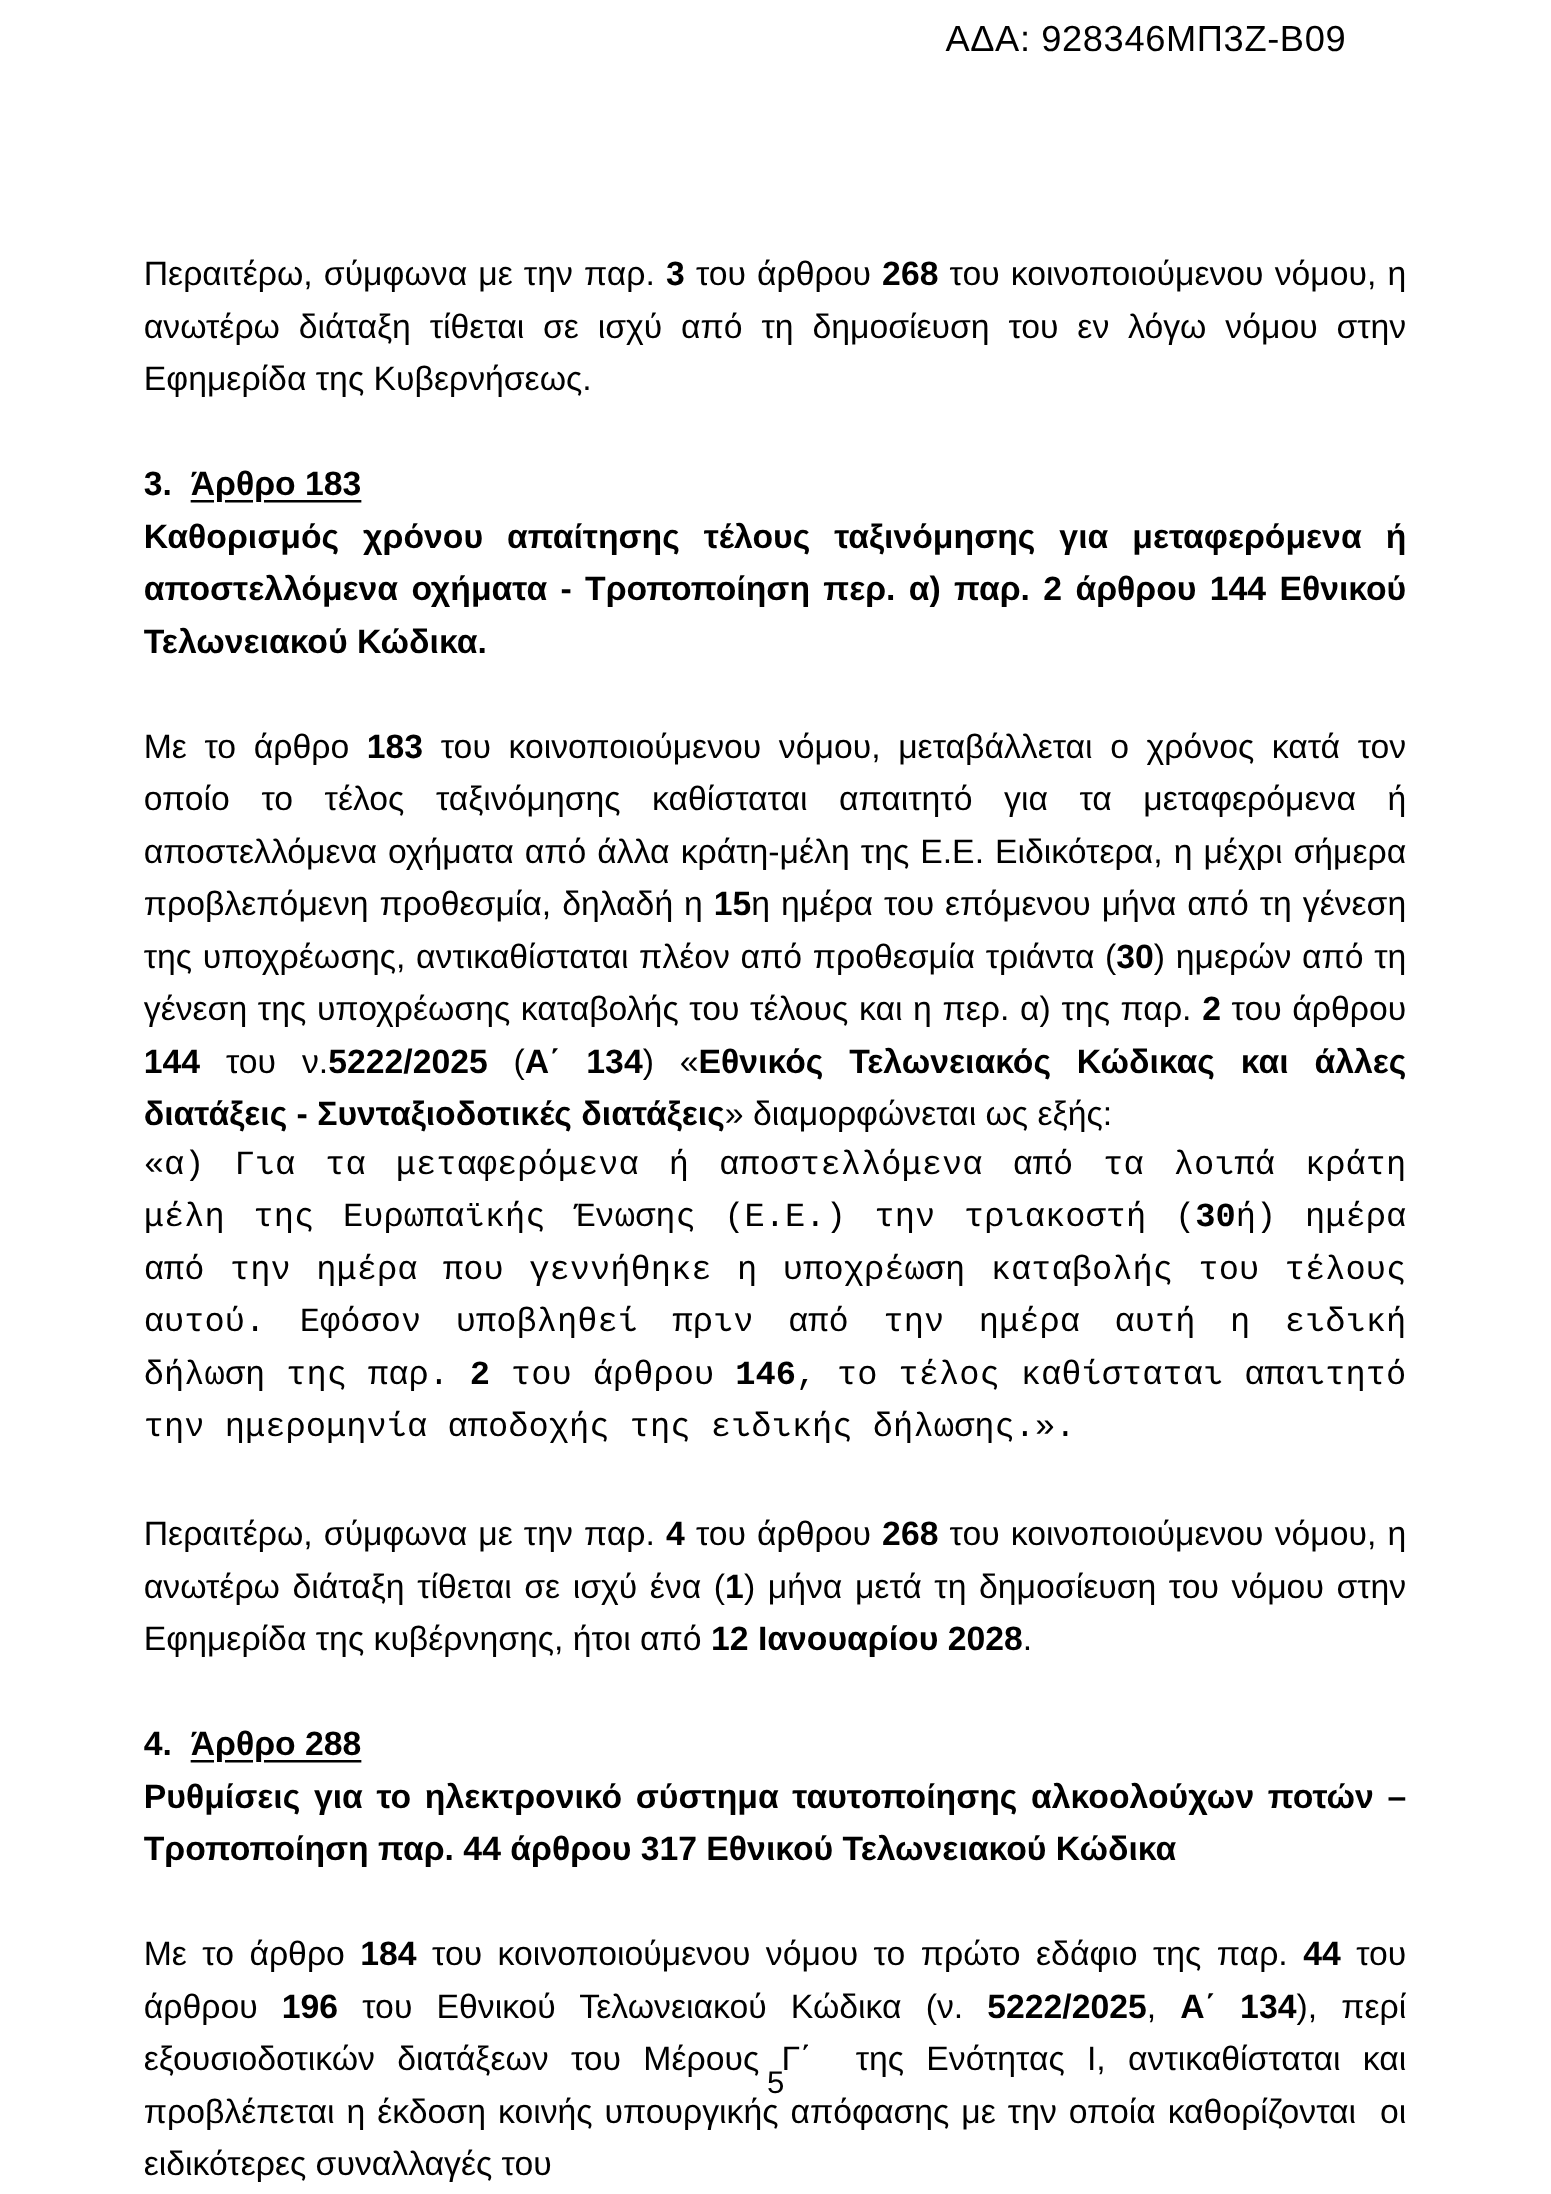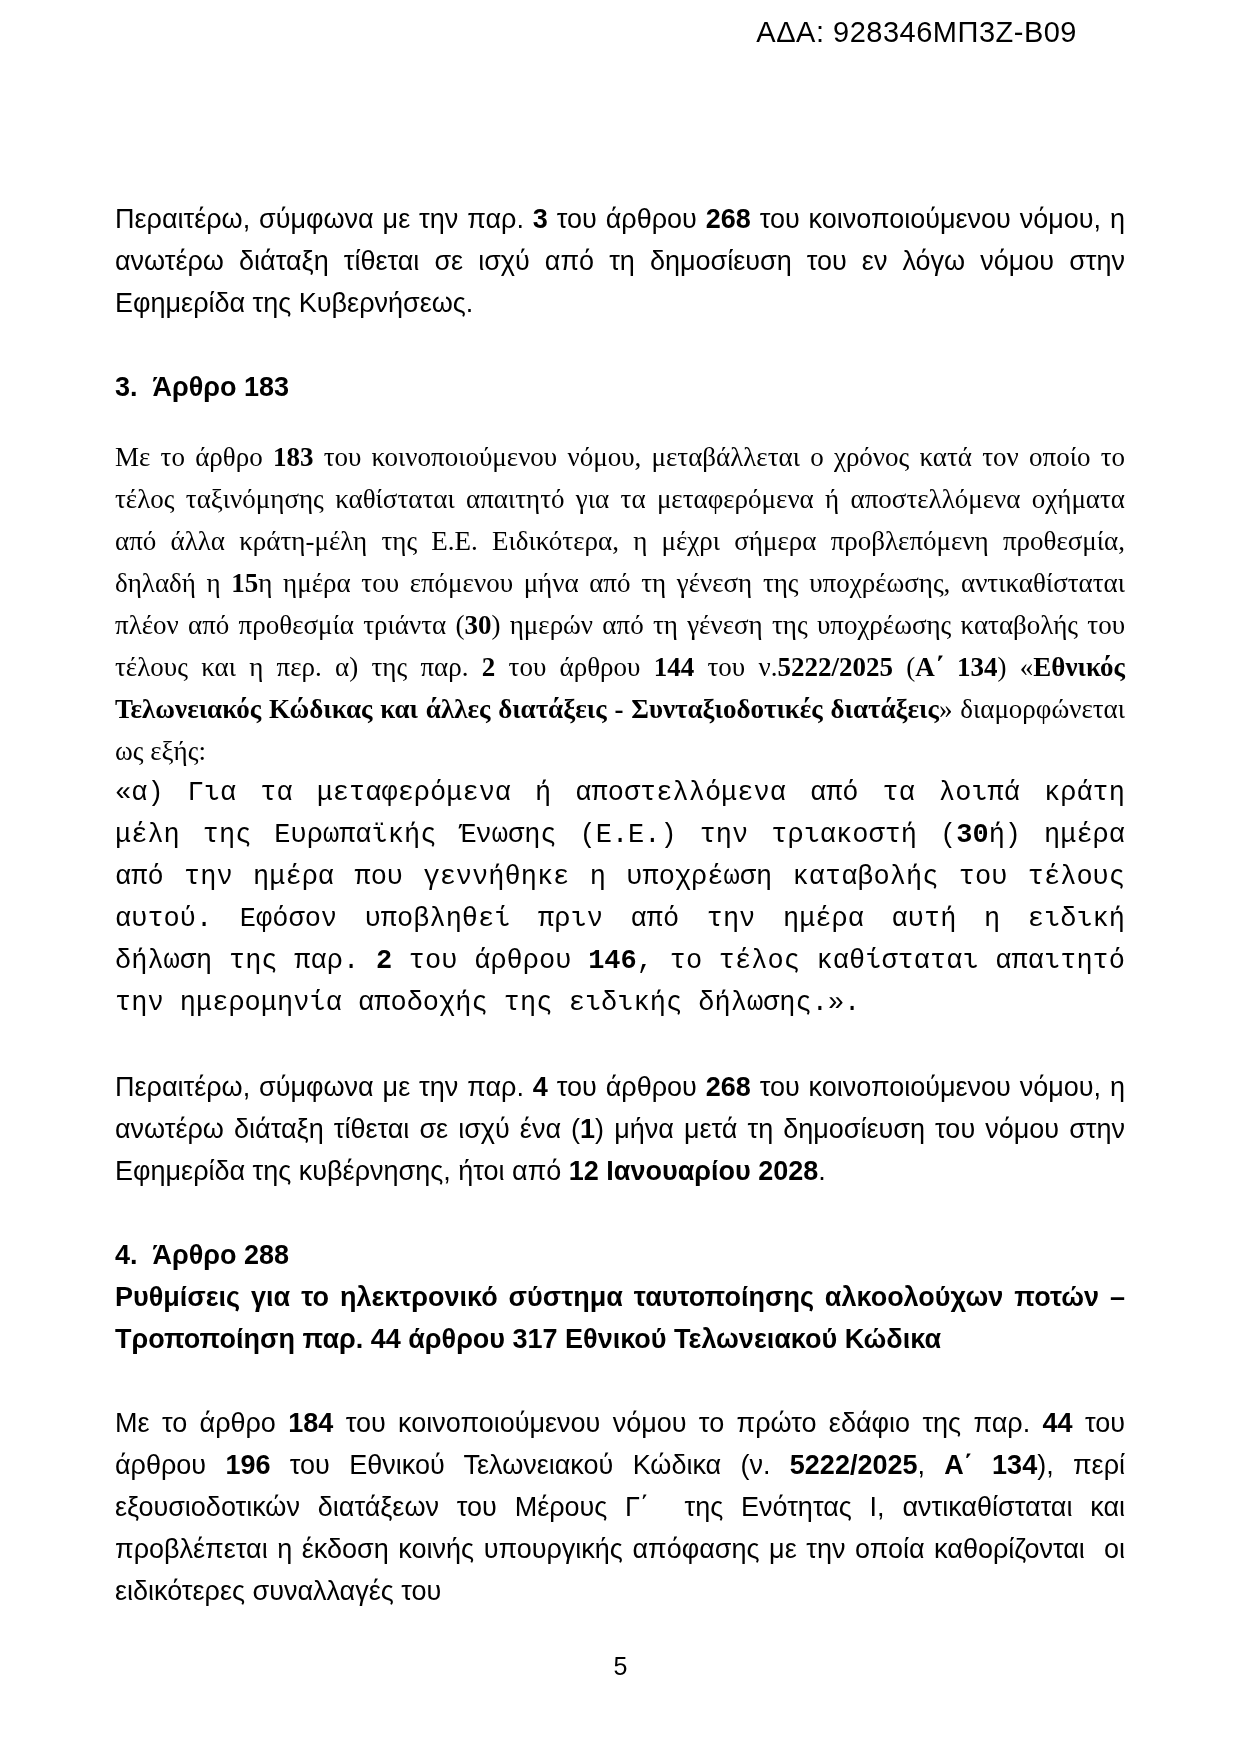--- a/index.html
+++ b/index.html
@@ -33,42 +33,43 @@
     left: 115px;
     right: 116px;
     padding-top: 140px;
     font-size: 27px;
     line-height: 42px;
     text-align: justify;
   }
   .block { margin: 42px 0; }
   .block.h   { margin: 42px 0 0 0; text-align: left; }
   .block.sub { margin: 0 0 42px 0; font-weight: bold; }
-  .block.pt  { margin: 28px 0 0 0; font-family: Liberation Serif, serif; }
+  .block.pt  { margin: 28px 0 0 0; }
   .block.q   { margin: 0 0 42px 0; font-family: Liberation Mono, monospace; }
   .b { font-weight: bold; }
-  .u { text-underline-offset: 4px; }
+  .u { text-decoration: underline; text-underline-offset: 4px; }
   .page-footer {
     position: absolute;
     top: 1652px;
     left: 0;
     right: 0;
     text-align: center;
     font-size: 25px;
   }
 </style>
 </head>
 <body>
 
 <div class="doc-page">
   <div class="ada-header">ΑΔΑ: 928346ΜΠ3Ζ-Β09</div>
 
   <div class="document-body">
       <div class="block p"><span>Περαιτέρω, σύμφωνα με την παρ. </span><span class="b">3</span><span> του άρθρου </span><span class="b">268</span><span>  του κοινοποιούμενου νόμου, η ανωτέρω διάταξη τίθεται σε ισχύ από τη δημοσίευση του εν λόγω νόμου στην Εφημερίδα της Κυβερνήσεως.</span></div>
       <div class="block h"><span class="b">3.&nbsp;&nbsp;</span><span class="b u">Άρθρο 183</span></div>
+      <div class="block sub"><span>Καθορισμός χρόνου απαίτησης τέλους ταξινόμησης για μεταφερόμενα ή αποστελλόμενα οχήματα - Τροποποίηση περ. α) παρ. 2 άρθρου 144 Εθνικού Τελωνειακού Κώδικα.</span></div>
       <div class="block pt"><span>Με το άρθρο </span><span class="b">183</span><span> του κοινοποιούμενου νόμου, μεταβάλλεται ο χρόνος κατά τον οποίο το τέλος ταξινόμησης καθίσταται απαιτητό για τα μεταφερόμενα ή αποστελλόμενα οχήματα από άλλα κράτη-μέλη της Ε.Ε. Ειδικότερα, η μέχρι σήμερα προβλεπόμενη προθεσμία, δηλαδή η </span><span class="b">15</span><span>η ημέρα του επόμενου μήνα από τη γένεση της υποχρέωσης, αντικαθίσταται πλέον από προθεσμία τριάντα (</span><span class="b">30</span><span>) ημερών από τη γένεση της υποχρέωσης καταβολής του τέλους και η περ. α) της παρ. </span><span class="b">2</span><span> του άρθρου </span><span class="b">144</span><span> του ν.</span><span class="b">5222/2025</span><span> (</span><span class="b">Α΄ 134</span><span>) «</span><span class="b">Εθνικός Τελωνειακός Κώδικας και άλλες διατάξεις - Συνταξιοδοτικές διατάξεις</span><span>» διαμορφώνεται ως εξής:</span></div>
       <div class="block q"><span>«α) Για τα μεταφερόμενα ή αποστελλόμενα από τα λοιπά κράτη μέλη της Ευρωπαϊκής Ένωσης (Ε.Ε.) την τριακοστή (</span><span class="b">30</span><span>ή) ημέρα από την ημέρα που γεννήθηκε η υποχρέωση καταβολής του τέλους αυτού. Εφόσον υποβληθεί πριν από την ημέρα αυτή η ειδική δήλωση της παρ. </span><span class="b">2</span><span> του άρθρου </span><span class="b">146</span><span>, το τέλος καθίσταται απαιτητό την ημερομηνία αποδοχής της ειδικής δήλωσης.».</span></div>
       <div class="block p"><span>Περαιτέρω, σύμφωνα με την παρ. </span><span class="b">4</span><span> του άρθρου </span><span class="b">268</span><span> του κοινοποιούμενου νόμου, η ανωτέρω διάταξη τίθεται σε ισχύ ένα (</span><span class="b">1</span><span>) μήνα μετά τη δημοσίευση του νόμου στην Εφημερίδα της κυβέρνησης, ήτοι από </span><span class="b">12 Ιανουαρίου 2028</span><span>.</span></div>
       <div class="block h"><span class="b">4.&nbsp;&nbsp;</span><span class="b u">Άρθρο 288</span></div>
       <div class="block sub"><span>Ρυθμίσεις για το ηλεκτρονικό σύστημα ταυτοποίησης αλκοολούχων ποτών – Τροποποίηση παρ. 44 άρθρου 317 Εθνικού Τελωνειακού Κώδικα</span></div>
       <div class="block p"><span>Με το άρθρο </span><span class="b">184</span><span> του κοινοποιούμενου νόμου το πρώτο εδάφιο της παρ. </span><span class="b">44</span><span> του άρθρου </span><span class="b">196</span><span> του Εθνικού Τελωνειακού Κώδικα (ν. </span><span class="b">5222/2025</span><span>, </span><span class="b">Α΄ 134</span><span>), περί εξουσιοδοτικών διατάξεων του Μέρους Γ΄&nbsp; της Ενότητας Ι, αντικαθίσταται και προβλέπεται η έκδοση κοινής υπουργικής απόφασης με την οποία καθορίζονται&nbsp; οι ειδικότερες συναλλαγές του</span></div>
     </div>
 
   <div class="page-footer">5</div>
 </div>

